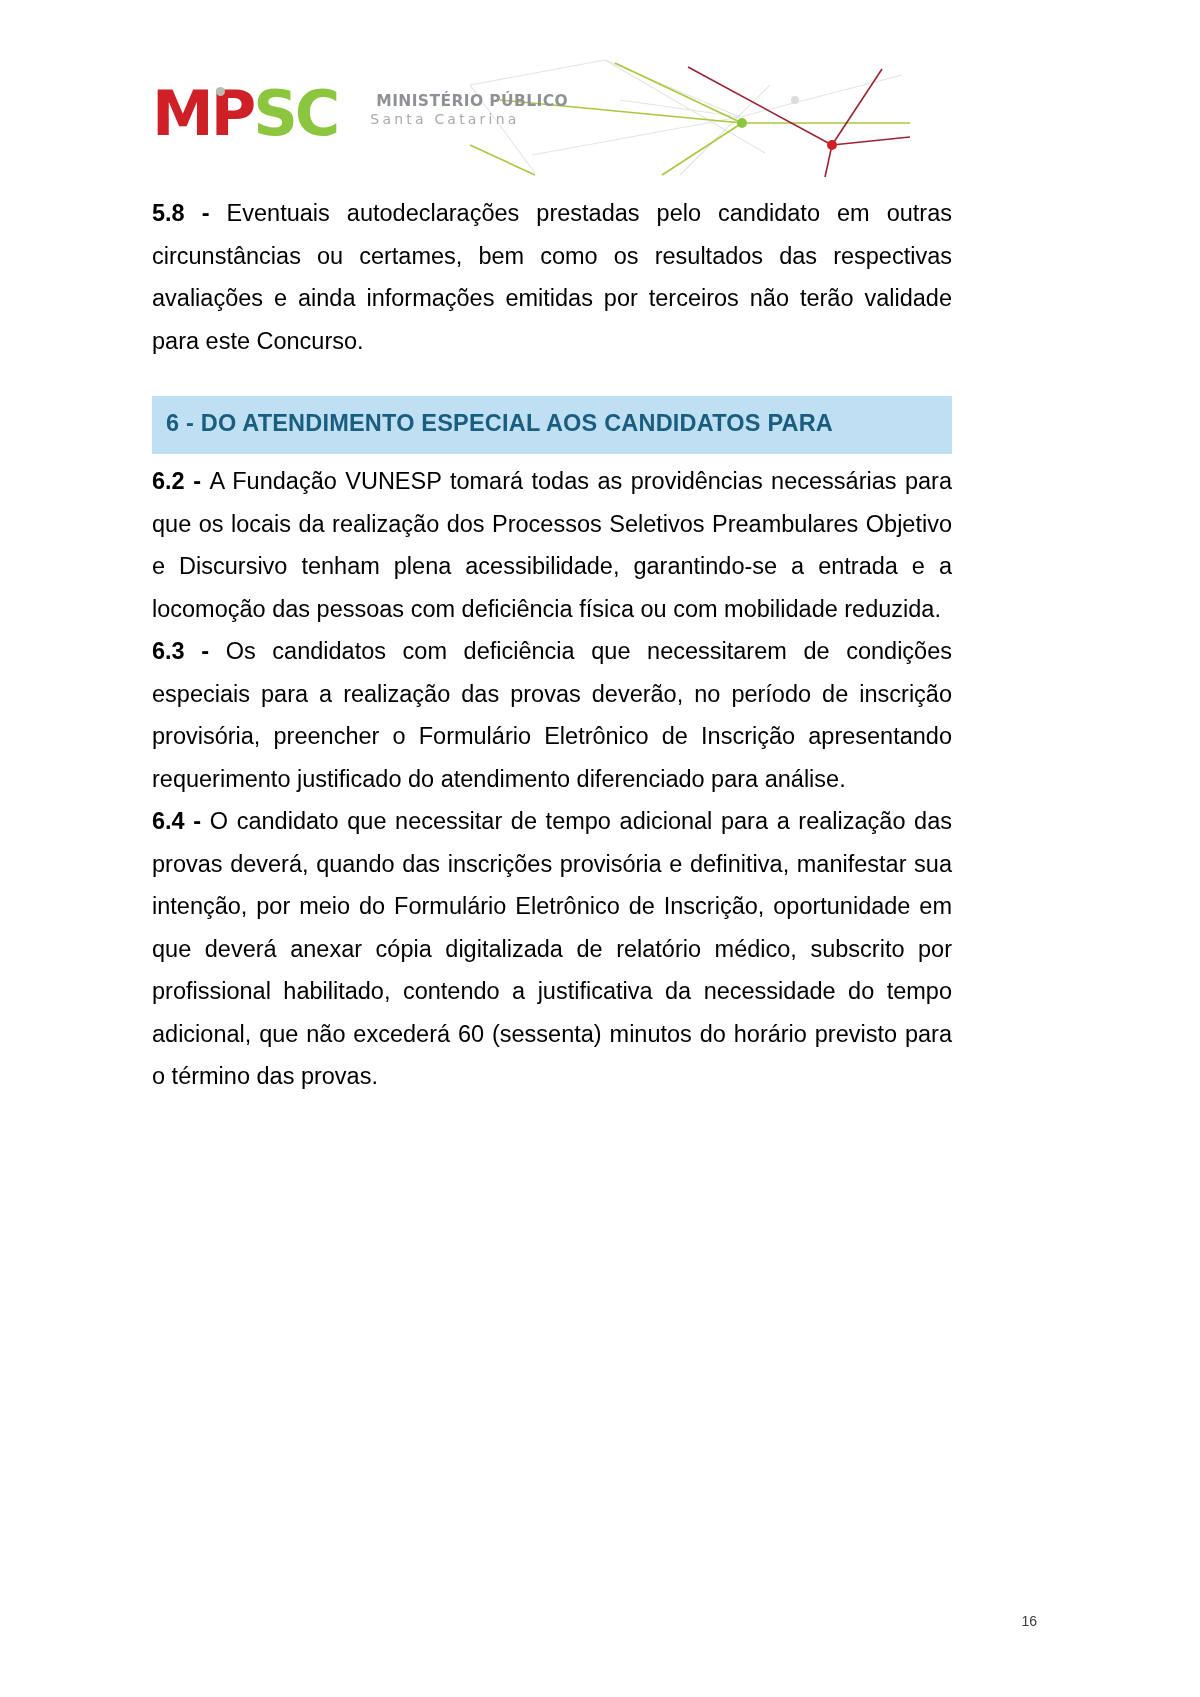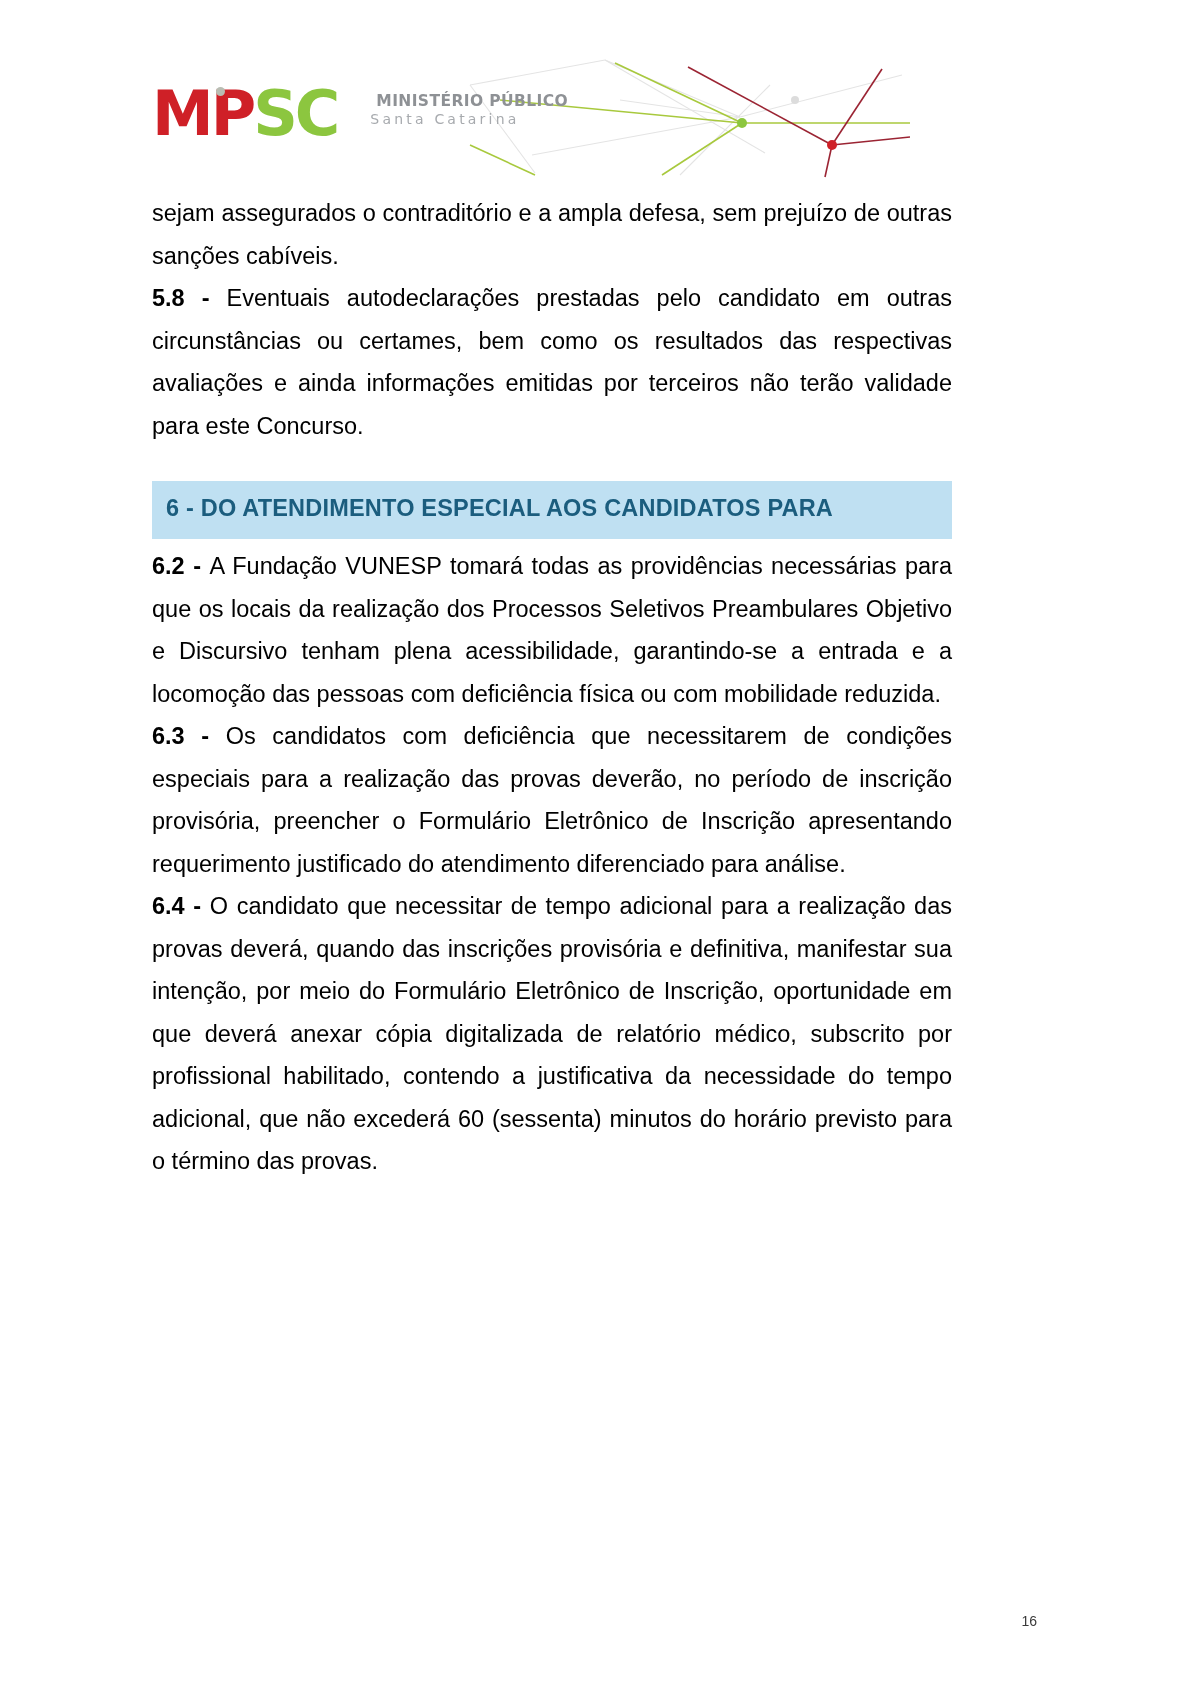--- a/index.html
+++ b/index.html
@@ -226,21 +226,20 @@
       <div class="mpsc-words">
         <div class="mpsc-line1">MINISTÉRIO PÚBLICO</div>
         <div class="mpsc-line2">Santa Catarina</div>
       </div>
     </div>
 
   </div>
 
   <div class="content">
 
-    <p class="para"><span>sejam assegurados o contraditório e a ampla defesa, sem prejuízo de outras sanções cabíveis.</span></p>
 
     <p class="para"><span class="num">5.8</span><span class="num"> - </span><span>Eventuais autodeclarações prestadas pelo candidato em outras circunstâncias ou certames, bem como os resultados das respectivas avaliações e ainda informações emitidas por terceiros não terão validade para este Concurso.</span></p>
 
     <div class="section-box">
       <div class="sec-line">6 - DO ATENDIMENTO ESPECIAL AOS CANDIDATOS PARA</div>
     </div>
 
 
     <p class="para"><span class="num">6.2</span><span class="num"> - </span><span>A Fundação VUNESP tomará todas as providências necessárias para que os locais da realização dos Processos Seletivos Preambulares Objetivo e Discursivo tenham plena acessibilidade, garantindo-se a entrada e a locomoção das pessoas com deficiência física ou com mobilidade reduzida.</span></p>
 

